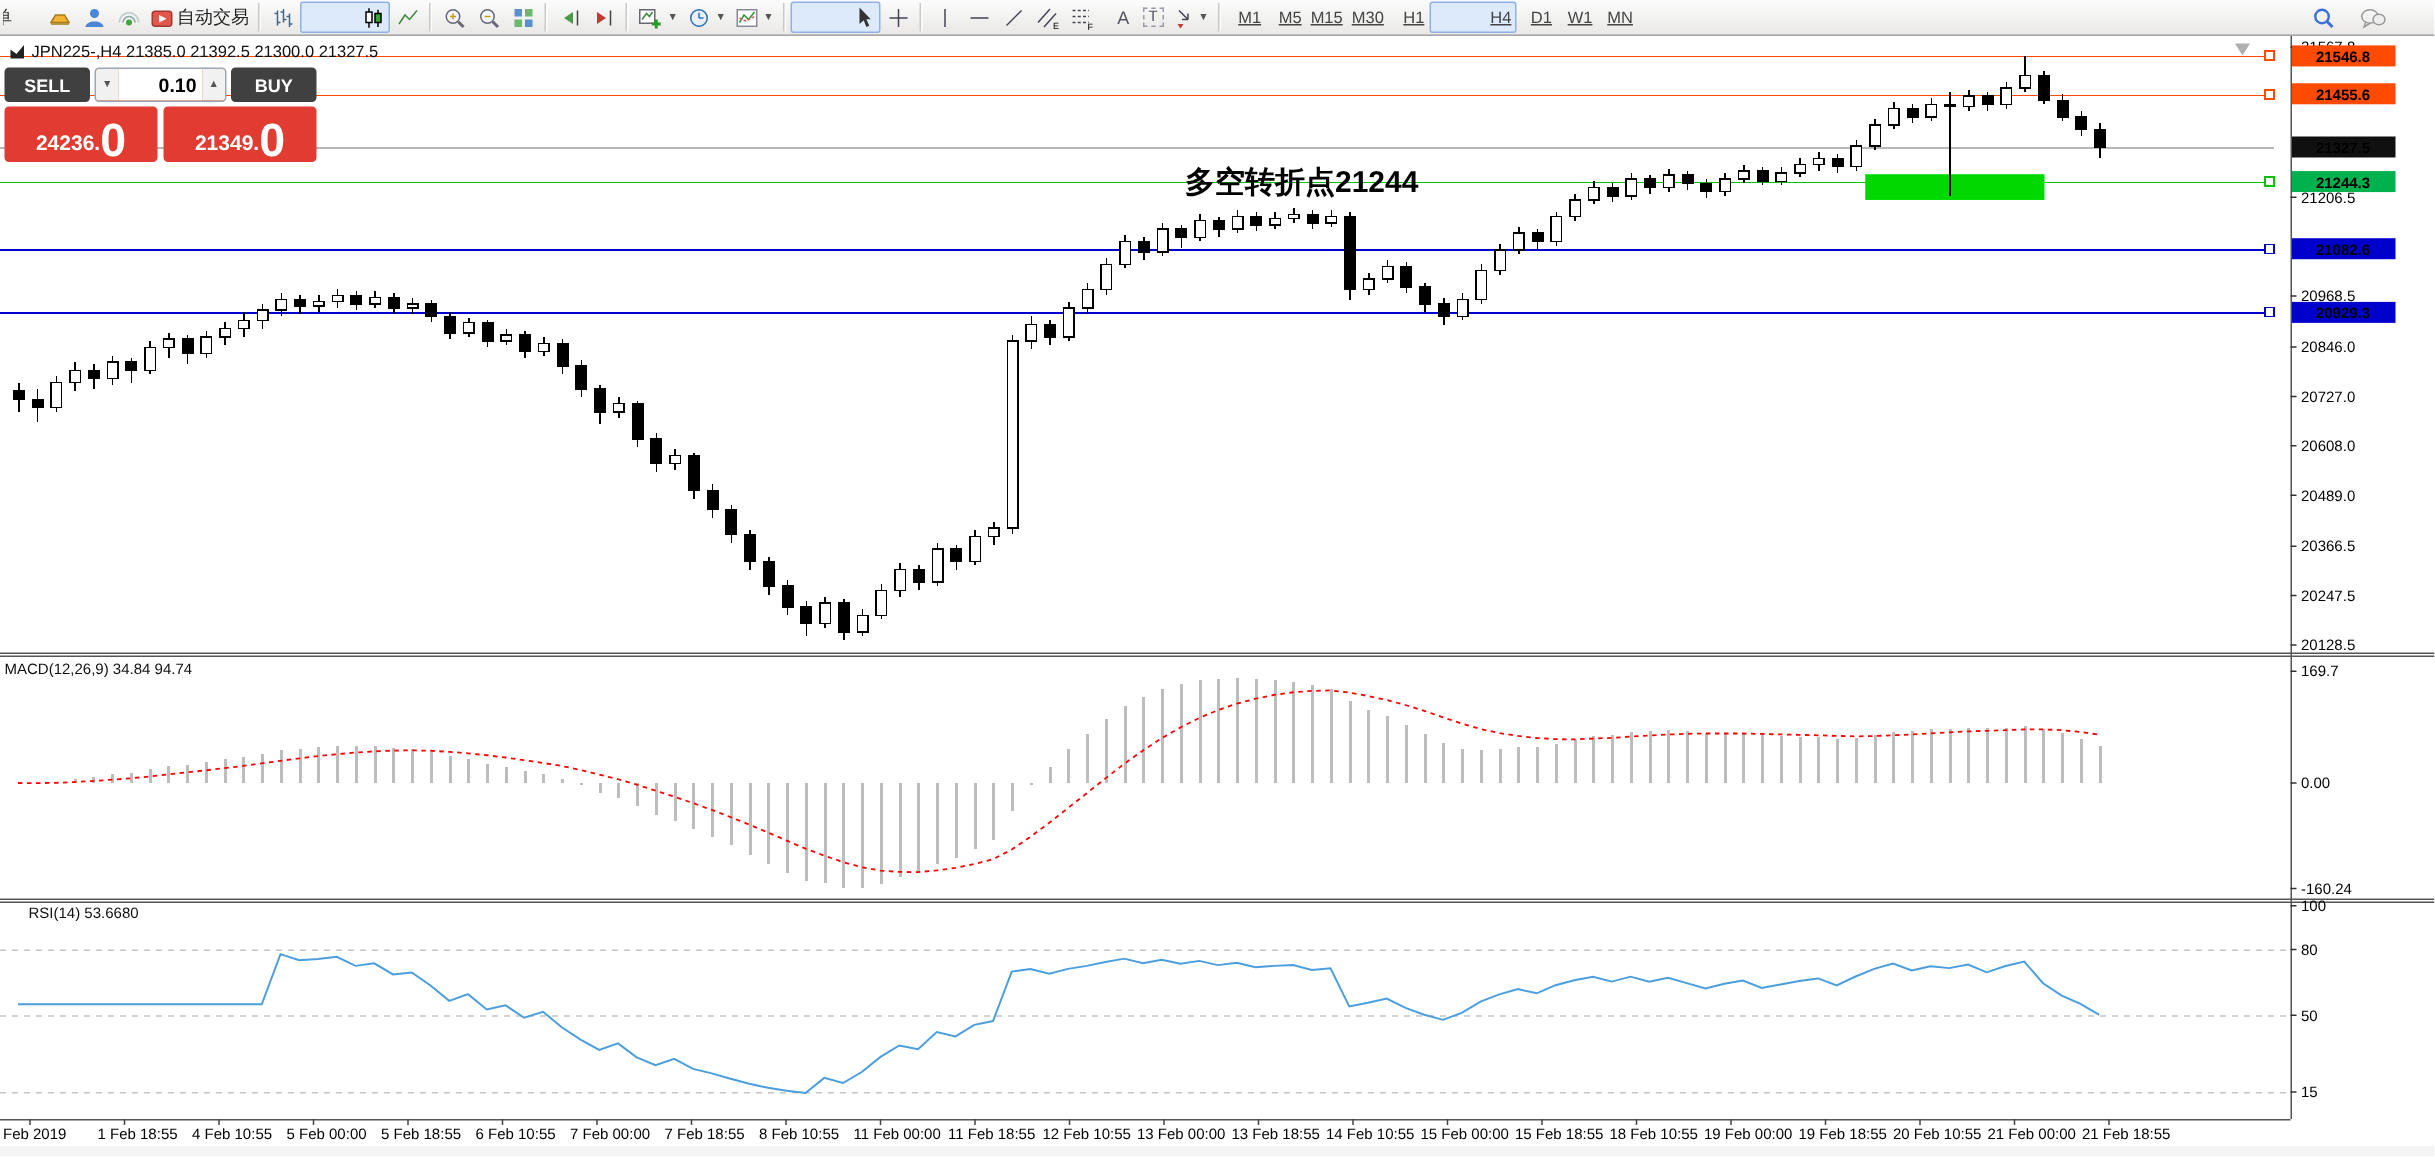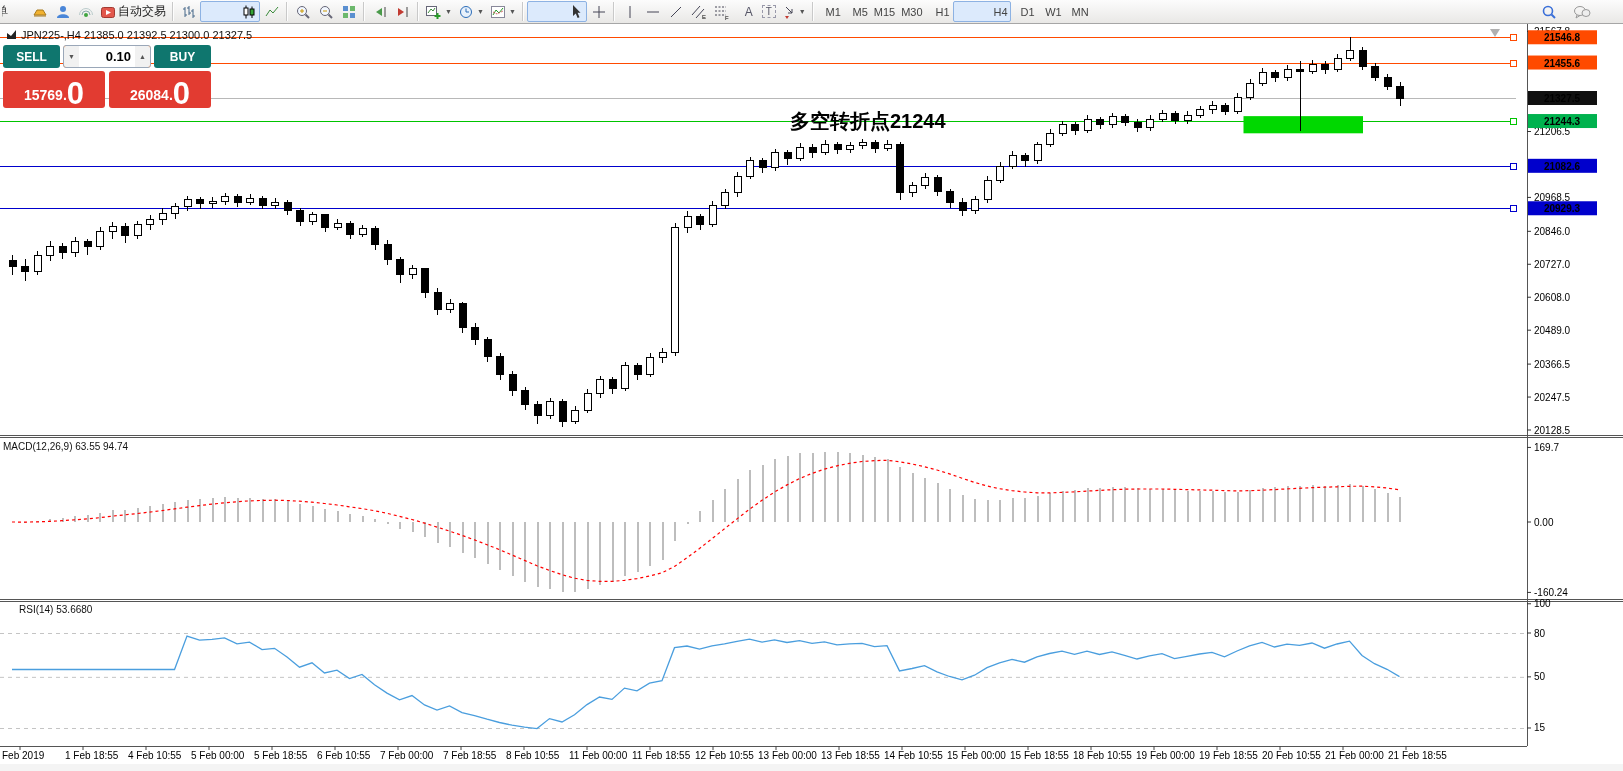--- a/index.html
+++ b/index.html
@@ -9,35 +9,35 @@
   
   .toolbar{position:absolute;top:0;left:0;right:0;height:23px;z-index:5;
     background:linear-gradient(#fcfcfc,#e9e8e6);border-bottom:1px solid #a6a6a6;
     display:flex;align-items:center;padding:0 1px;}
   .tb{height:21px;min-width:23px;border:1px solid transparent;border-radius:2px;
     background:transparent;display:flex;align-items:center;justify-content:flex-end;
     gap:2px;padding:0 2px;font:11px "Liberation Sans",sans-serif;color:#333;cursor:default;}
   .tb.active{border-color:#8db2e3;background:#dceafc;padding-left:40px;}
   .tb .dd{font-size:7px;color:#555;margin-left:1px;}
   .sep{width:0;height:19px;margin:0 3px;border-left:1px solid #c9c9c9;border-right:1px solid #fdfdfd;}
-  .tf{min-width:27px;color:#444;}
+  .tf{min-width:27px;color:#444;text-decoration:underline;}
   .clip{width:9px;overflow:hidden;justify-content:flex-start;padding:0;margin-right:2px;}
   .clip span{margin-left:-6px;font-size:12px;}
   .autolbl{font-size:12px;color:#222;}
   .right-group{margin-left:auto;margin-right:28px;display:flex;gap:10px;}
   
   .chart-title{position:absolute;top:29px;left:6px;z-index:6;font-size:11px;color:#111;
     display:flex;gap:4px;}
   .ind-label{position:absolute;z-index:6;font-size:10px;color:#111;}
   #macd-label{top:441px;left:3px;}
   #rsi-label{top:604px;left:19px;}
   
   .trade-panel{position:absolute;left:3px;top:45px;width:208px;z-index:6;}
   .tp-row1{display:flex;gap:3px;height:23px;}
-  .btn-sell,.btn-buy{flex:0 0 57px;background:#0f766e;border:0;border-radius:3px;
+  .btn-sell,.btn-buy{flex:0 0 57px;background:#404040;border:0;border-radius:3px;
     color:#fff;font:bold 12px "Liberation Sans",sans-serif;}
   .vol{flex:1;display:flex;border:1px solid #9aa7b8;border-radius:3px;background:#f97316;overflow:hidden;}
   .vol .sp{width:15px;background:#f1f1f1;border:0;color:#555;font-size:7px;padding:0;}
   .vol input{flex:1;border:0;outline:none;text-align:right;width:40px;
     font:bold 13px "Liberation Sans",sans-serif;padding-right:4px;}
   .tp-row2{display:flex;gap:4px;margin-top:3px;}
   .pbox{flex:1;background:#e23b31;border-radius:3px;color:#fff;height:36px;
     display:flex;align-items:flex-end;justify-content:center;padding-bottom:1px;}
   .pbox .sm{font:bold 14px "Liberation Sans",sans-serif;padding-bottom:4px;}
   .pbox .big{font:bold 31px/27px "Liberation Sans",sans-serif;}
@@ -716,24 +716,24 @@
     <button class="btn-sell">SELL</button>
     <div class="vol">
       <button class="sp">▼</button>
       <input value="0.10" style="">
       <button class="sp">▲</button>
     </div>
     <button class="btn-buy">BUY</button>
   </div>
   <div class="tp-row2">
     <div class="pbox">
-      <span class="sm">15769.</span>
+      <span class="sm">24236.</span>
         <span class="big">0</span>
     </div>
     <div class="pbox">
-      <span class="sm">26084.</span>
+      <span class="sm">21349.</span>
         <span class="big">0</span>
     </div>
   </div>
 </div>
 
-<div class="ind-label" id="macd-label">MACD(12,26,9) 63.55 94.74</div>
+<div class="ind-label" id="macd-label">MACD(12,26,9) 34.84 94.74</div>
 <div class="ind-label" id="rsi-label">RSI(14) 53.6680</div>
 
 </body></html>

